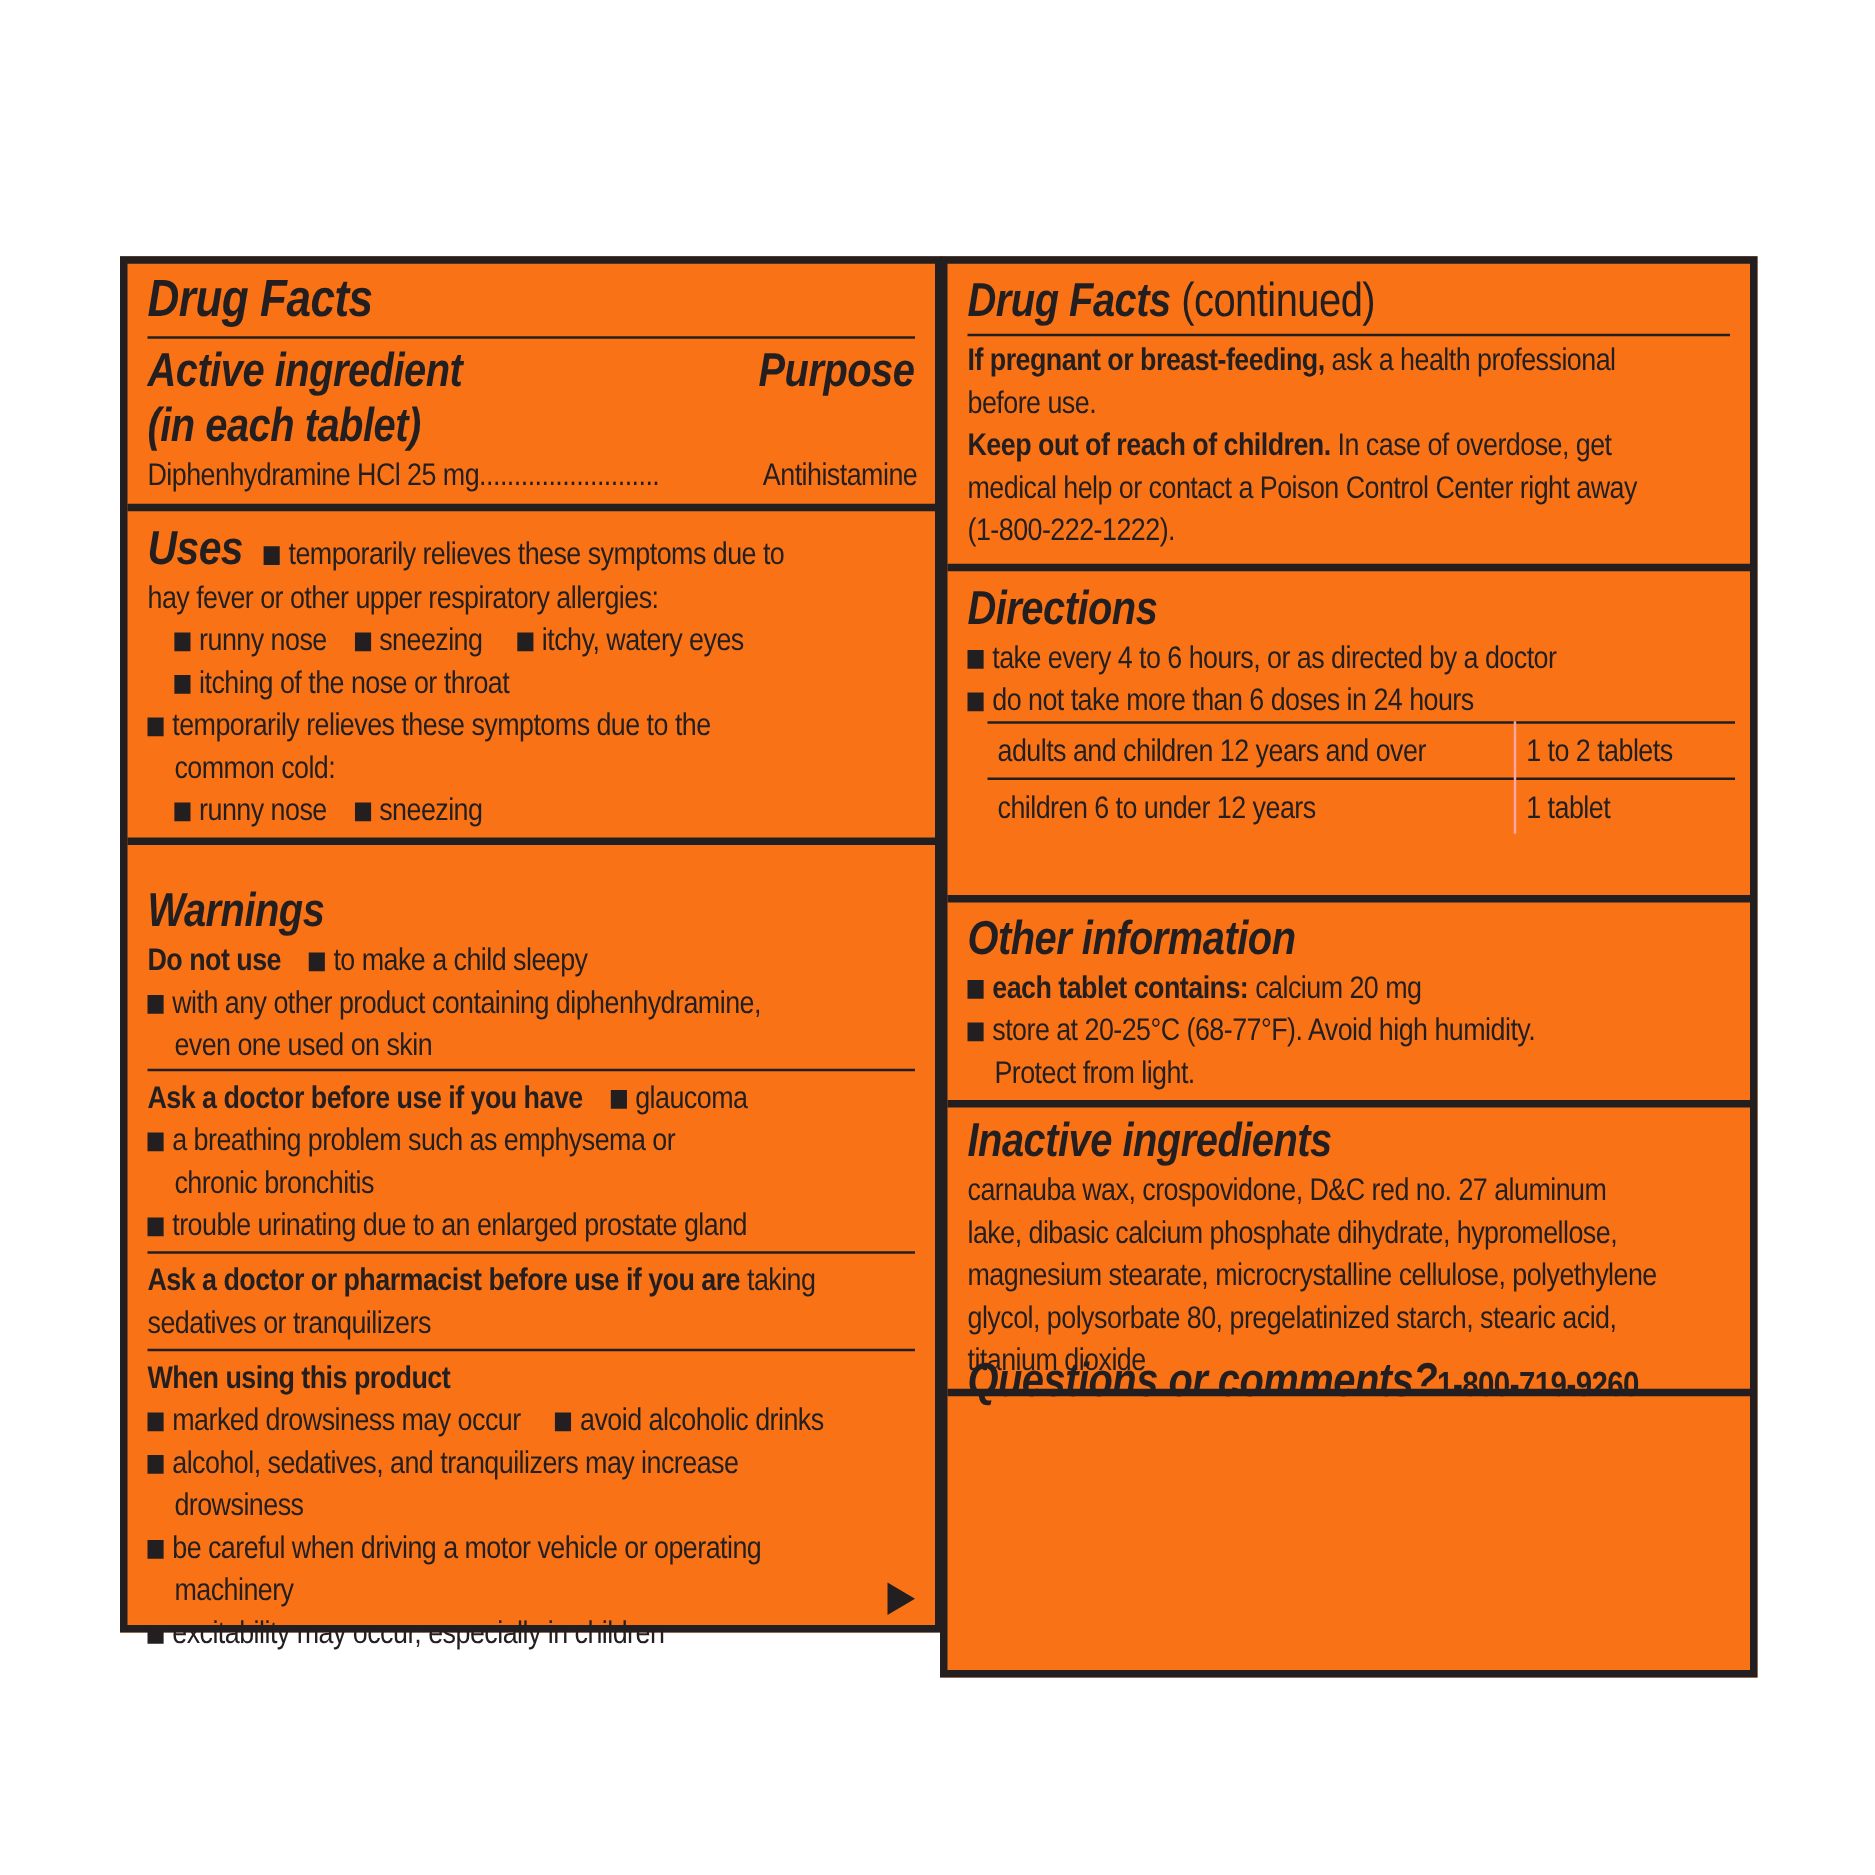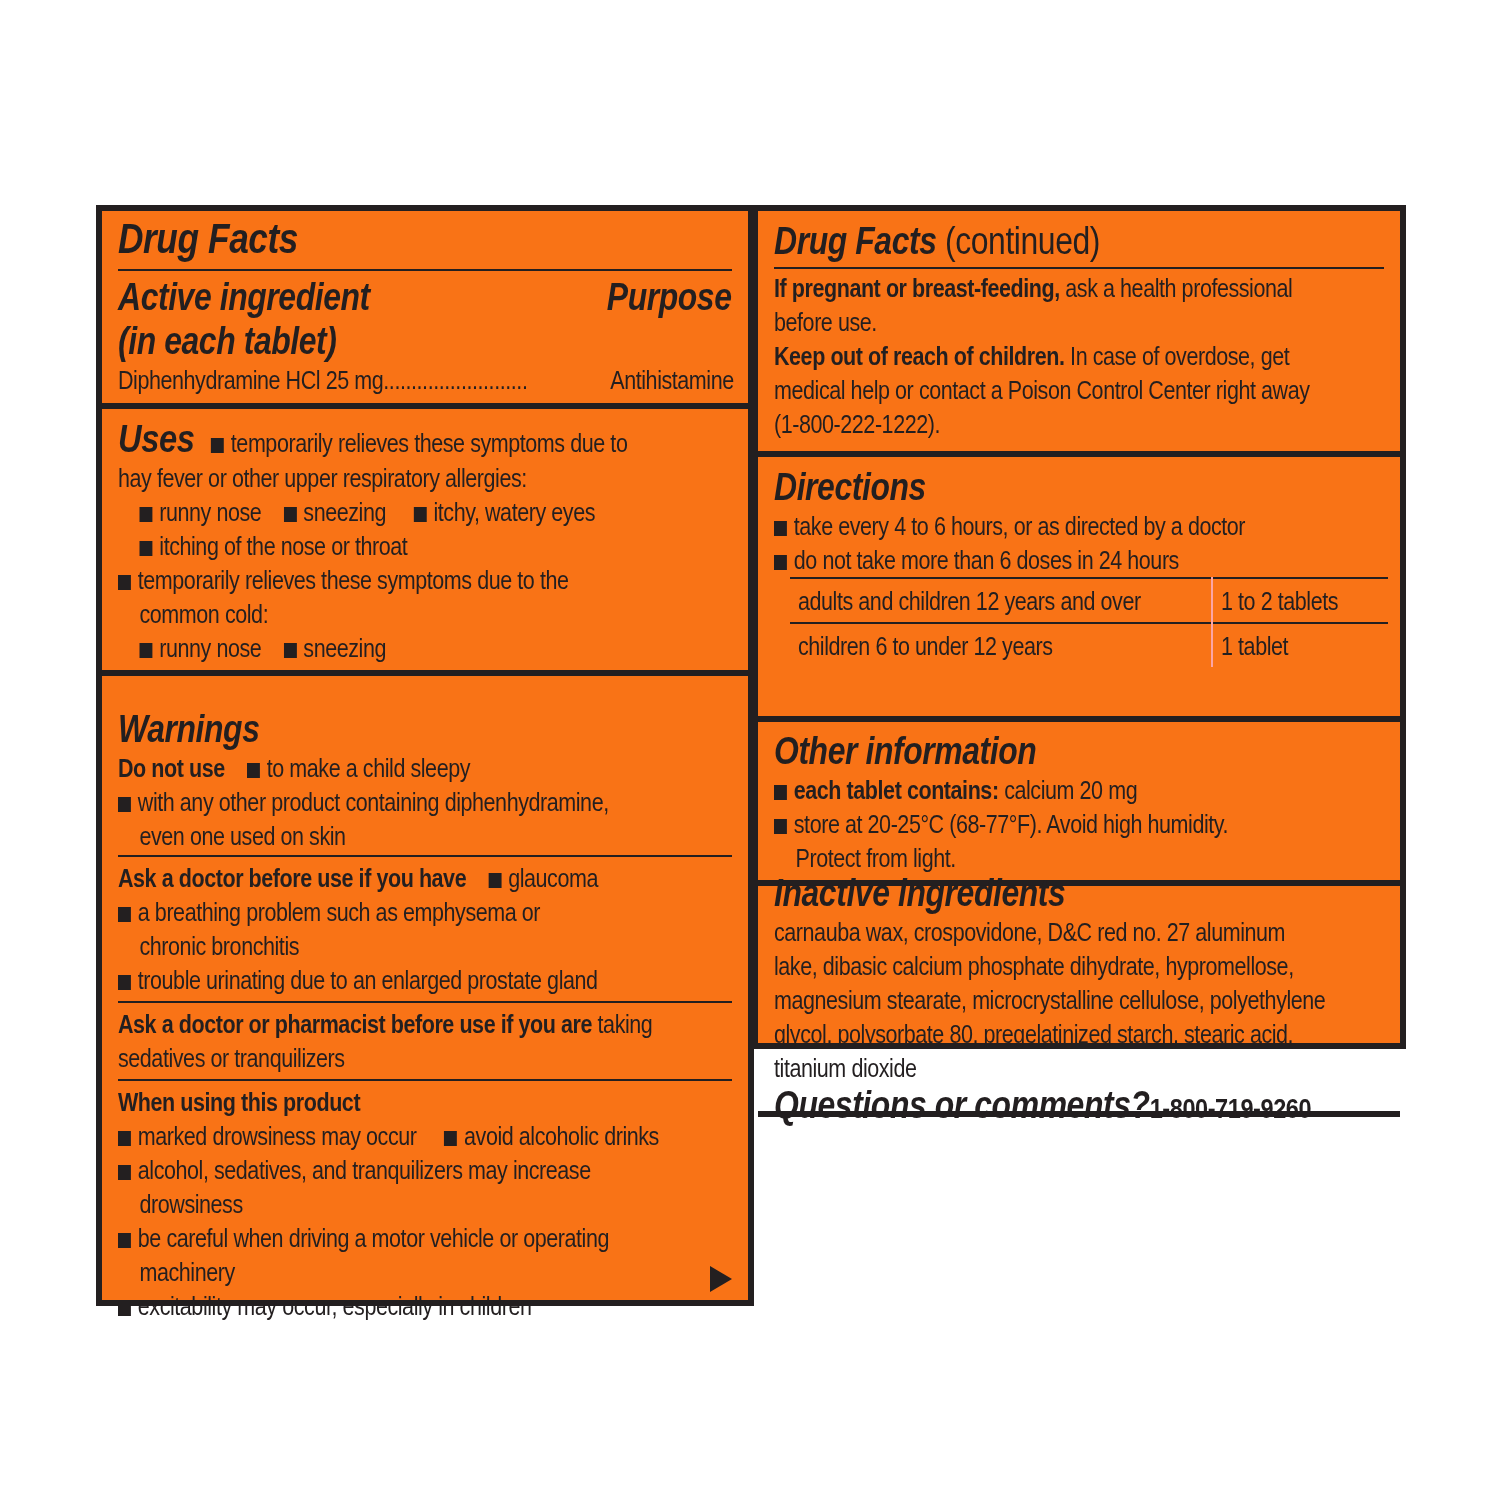--- a/index.html
+++ b/index.html
@@ -1,19 +1,19 @@
 <!DOCTYPE html>
 <html><head>
 <meta charset="utf-8">
 <style>
   html,body{margin:0;padding:0;background:#fff;}
   body{width:1500px;height:1500px;position:relative;font-family:"Liberation Sans",sans-serif;color:#231f20;}
   .col{position:absolute;border:6px solid #231f20;box-sizing:border-box;background:#f97316;}
   #left{left:96px;top:205px;width:658px;height:1101px;}
-  #right{left:752px;top:205px;width:654px;height:844px;}
+  #right{left:752px;top:205px;width:654px;height:1137px;}
   .sec{position:absolute;left:0;right:0;box-sizing:border-box;padding:0 16px;}
   .bar{position:absolute;left:0;right:0;background:#231f20;}
   .t{font-size:25px;line-height:34px;letter-spacing:-0.5px;transform:scaleX(0.86);transform-origin:left;white-space:nowrap;}
   .h{font-weight:bold;font-style:italic;font-size:38px;line-height:44px;letter-spacing:-0.5px;transform:scaleX(0.84);transform-origin:left;white-space:nowrap;}
   .b{font-weight:bold;}
   .sq{display:inline-block;width:15px;height:15px;background:#231f20;margin-right:8px;vertical-align:-1px;}
   .rule{height:2px;background:#231f20;margin:0;}
   .ind{padding-left:25px;}
   table.dose{border-collapse:collapse;position:absolute;left:32px;width:598px;font-size:25px;}
   table.dose td{border-top:2px solid #231f20;height:43px;padding:0 8px;white-space:nowrap;}
@@ -108,21 +108,21 @@
   <div class="bar" style="top:505px;height:6px;"></div>
 
   <div class="sec" style="top:518px;">
     <div class="h">Other information</div>
     <div class="t"><span class="sq"></span><span class="b">each tablet contains:</span> <span>calcium 20 mg</span></div>
     <div class="t"><span class="sq"></span><span>store at 20-25°C (68-77°F). Avoid high humidity.</span></div>
     <div class="t ind">Protect from light.</div>
   </div>
   <div class="bar" style="top:669px;height:6px;"></div>
 
-  <div class="sec" style="top:660px;">
+  <div class="sec" style="top:680px;">
     <div class="h">Inactive ingredients</div>
     <div class="t">carnauba wax, crospovidone, D&amp;C red no. 27 aluminum</div>
     <div class="t">lake, dibasic calcium phosphate dihydrate, hypromellose,</div>
     <div class="t">magnesium stearate, microcrystalline cellulose, polyethylene</div>
     <div class="t">glycol, polysorbate 80, pregelatinized starch, stearic acid,</div>
     <div class="t">titanium dioxide</div>
   </div>
   <div class="bar" style="top:900px;height:6px;"></div>
 
   <div class="sec" style="top:872px;">

